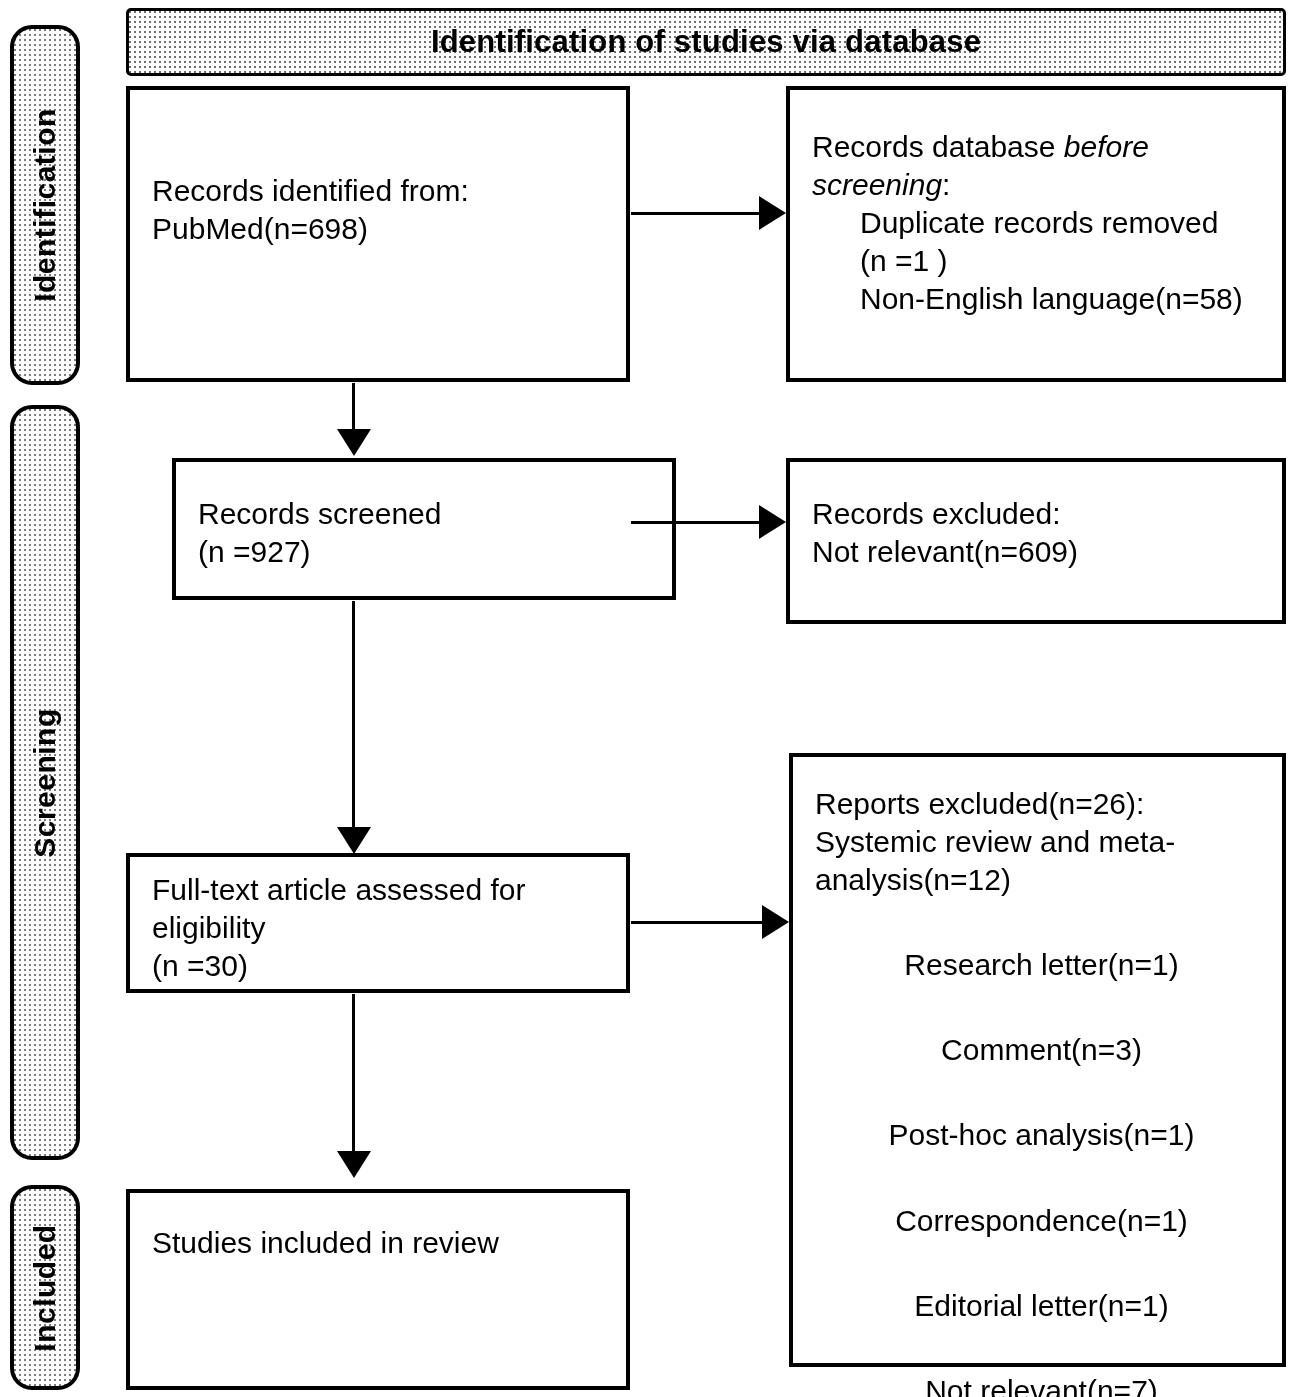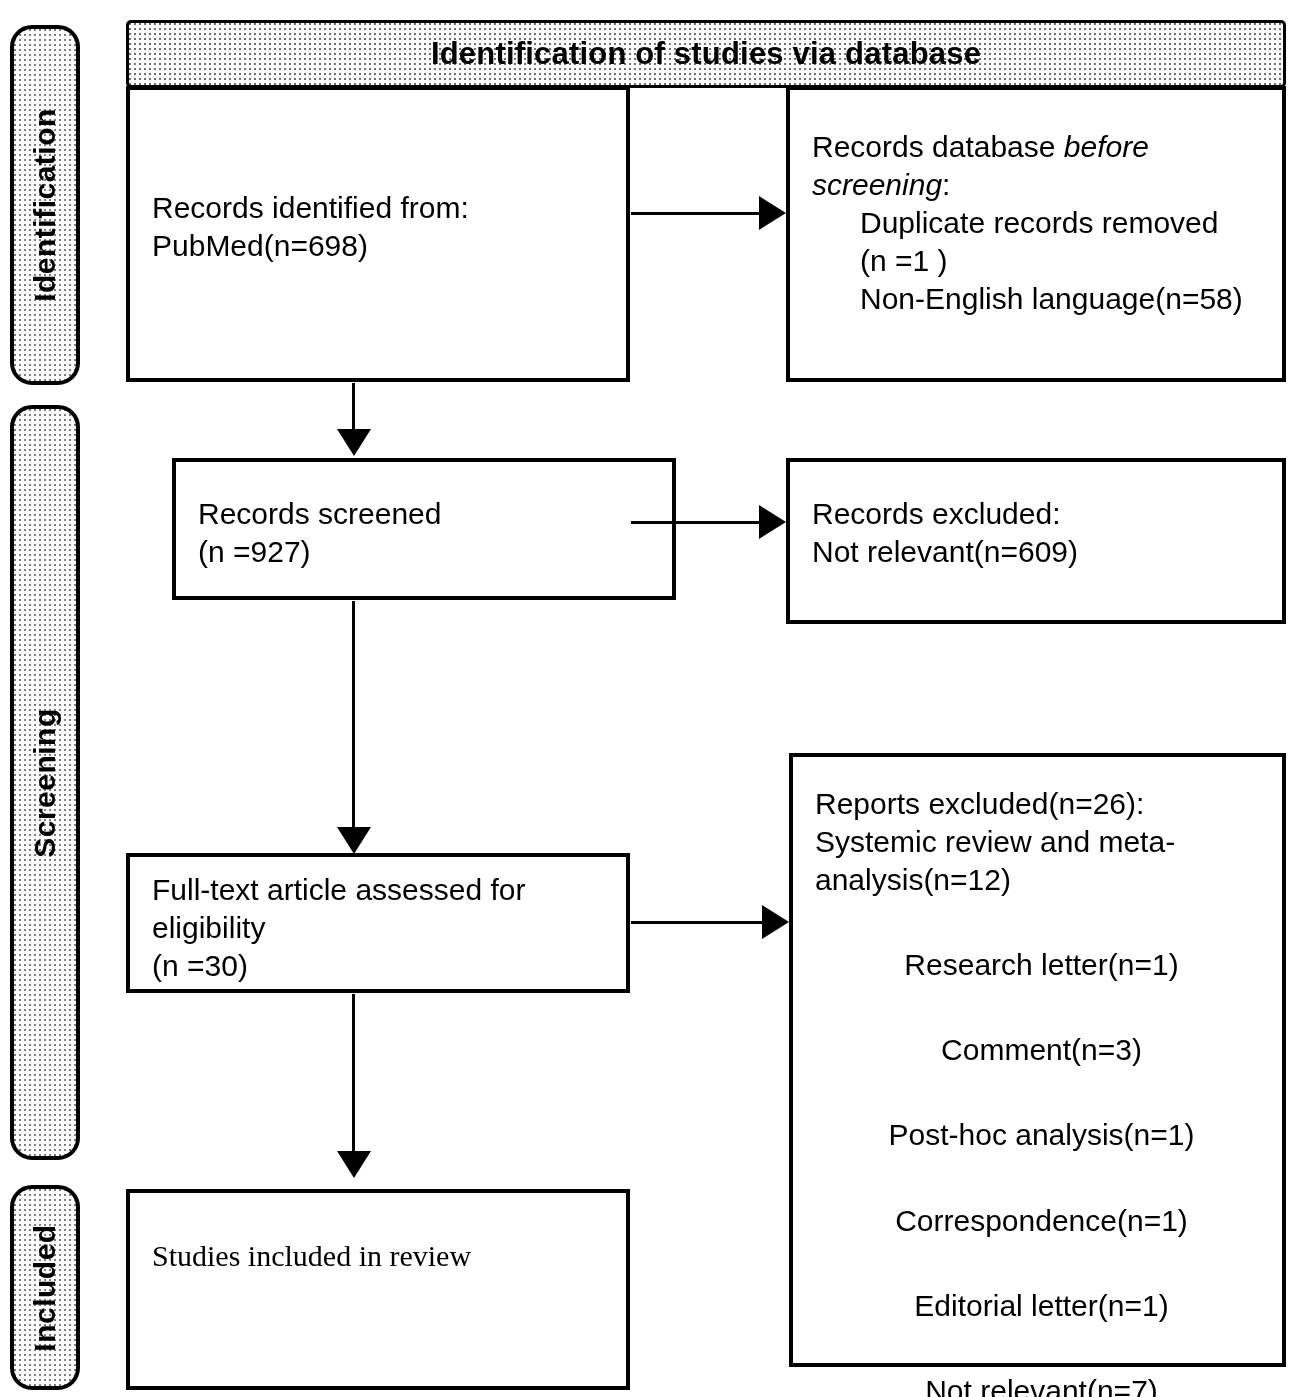--- a/index.html
+++ b/index.html
@@ -51,21 +51,20 @@
     box-sizing: border-box;
     border: 3px solid #000000;
     border-radius: 5px;
     background-color: #ffffff;
     background-image:
       radial-gradient(circle at 1px 1px, #6f6f6f 1.15px, rgba(0,0,0,0) 1.25px);
     background-size: 5px 5px;
     display: flex;
     align-items: center;
     justify-content: center;
-    margin-top: 12px;
   }
   .header-banner .banner-title {
     font-size: 31px;
     font-weight: bold;
     color: #000000;
     text-align: center;
     letter-spacing: 0.2px;
   }
 
   
@@ -141,21 +140,21 @@
 
   <div class="stage-bar" style="left:10px; top:1185px; width:70px; height:205px;">
     <span class="stage-label">Included</span>
   </div>
 
   <div class="header-banner" style="left:126px; top:8px; width:1160px; height:68px;">
     <span class="banner-title">Identification of studies via database</span>
   </div>
 
   <div class="flow-box" style="left:126px; top:86px; width:504px; height:296px;">
-    <div class="box-text" style="top:82px;margin-top:17px;">
+    <div class="box-text" style="top:82px;">
       <span class="ln">Records identified from:</span>
       <span class="ln">PubMed(n=698)</span>
     </div>
   </div>
 
   <div class="flow-box" style="left:786px; top:86px; width:500px; height:296px;">
     <div class="box-text" style="top:38px;">
       <span class="ln"><span>Records database </span><em>before</em></span>
       <span class="ln"><em>screening</em><span>:</span></span>
       <span class="ln indent">Duplicate records removed</span>
@@ -212,18 +211,18 @@
     </div>
   </div>
 
   <div class="conn-h" style="left:631px; top:921px; width:133px;"></div>
   <div class="arrow-right" style="left:762px; top:905px;"></div>
 
   <div class="conn-v" style="left:352px; top:994px; width:3px; height:159px;"></div>
   <div class="arrow-down" style="left:337px; top:1151px;"></div>
 
   <div class="flow-box" style="left:126px; top:1189px; width:504px; height:201px;">
-    <div class="box-text" style="top:44px;font-family:Liberation Serif, serif;">
+    <div class="box-text" style="top:31px;">
       <span class="ln">Studies included in review</span>
     </div>
   </div>
 
 </div>
 
 </body></html>

